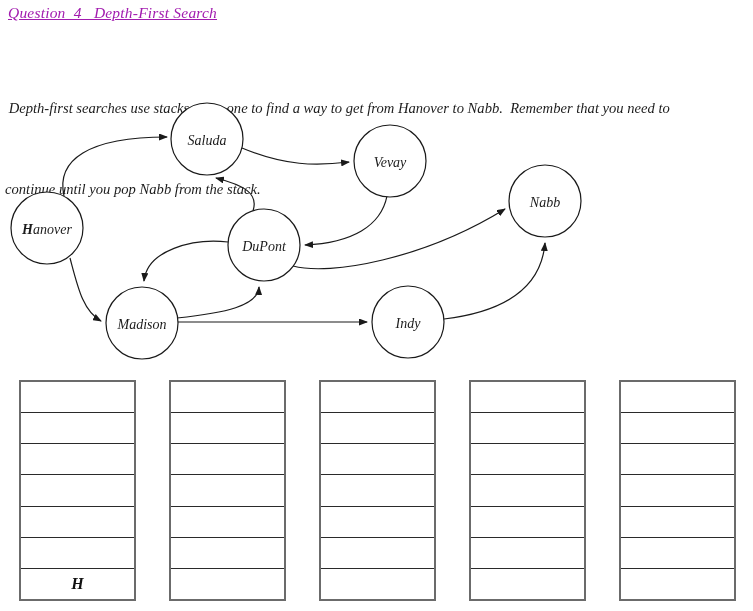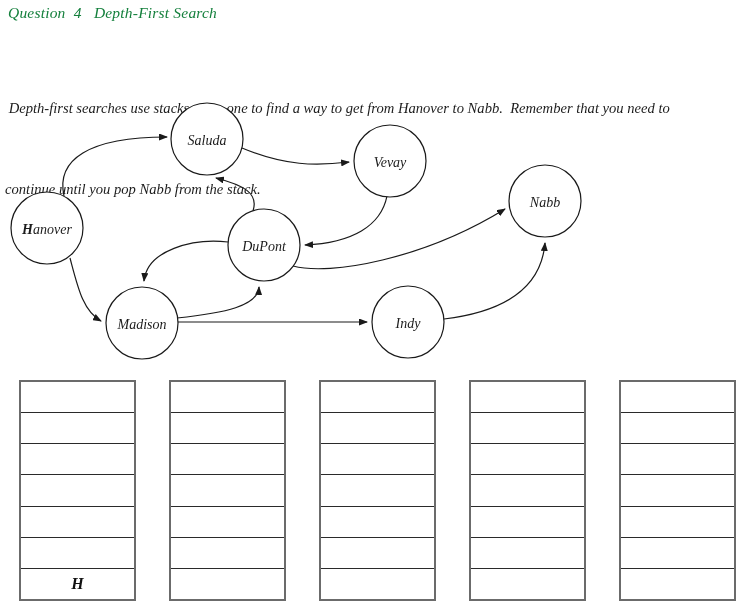--- a/index.html
+++ b/index.html
@@ -3,21 +3,21 @@
 <meta charset="utf-8">
 <style>
   html,body{margin:0;padding:0;background:#ffffff;}
   .page{
     position:relative;width:753px;height:611px;background:#ffffff;
     font-family:"Liberation Serif",serif;color:#1a1a1a;overflow:hidden;
   }
   .title{
     position:absolute;left:8px;top:4px;
     font-style:italic;font-size:15.5px;letter-spacing:.2px;
-    white-space:pre;color:#15803d;
+    text-decoration:underline;white-space:pre;color:#a21caf;
   }
   .para{
     position:absolute;left:5px;top:41px;
     font-style:italic;font-size:14.6px;line-height:27px;
     white-space:pre;color:#1c1c1c;
   }
   #graph{position:absolute;left:0;top:0;}
   .stacks{
     position:absolute;left:19px;top:380px;
     display:flex;gap:33px;

